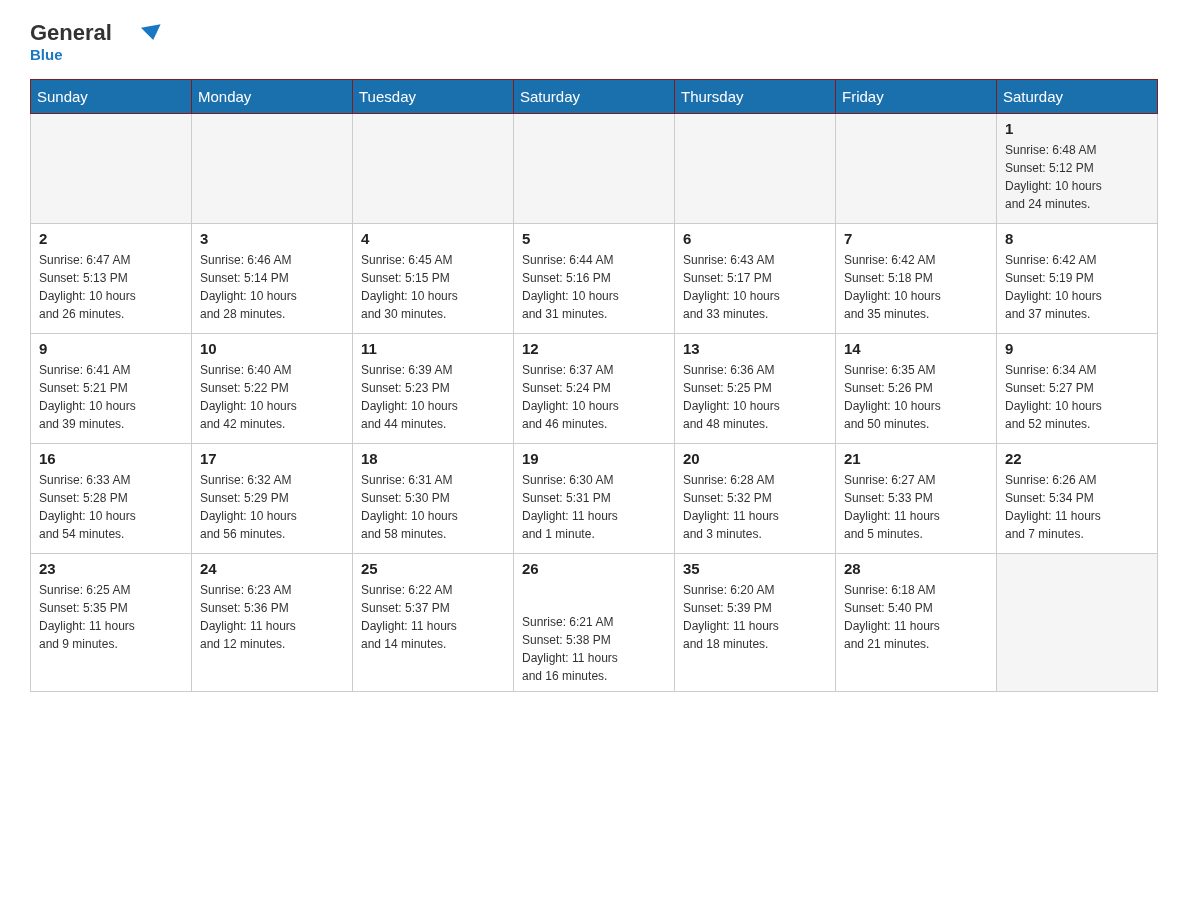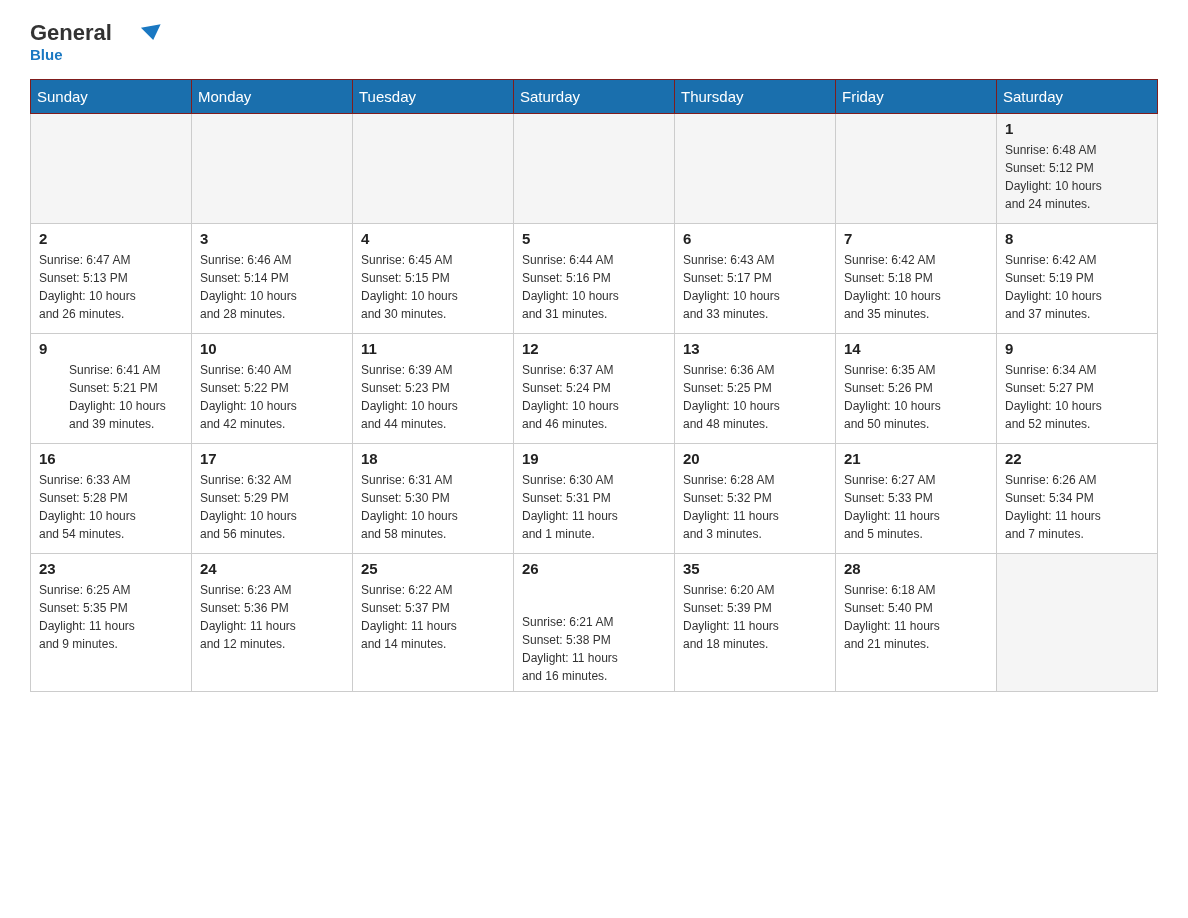--- a/index.html
+++ b/index.html
@@ -192,21 +192,21 @@
           <div class="day-number">8</div>
           <div class="day-info" style="white-space: pre-line;">Sunrise: 6:42 AM
 Sunset: 5:19 PM
 Daylight: 10 hours
 and 37 minutes.</div>
         </td>
       </tr>
       <tr>
         <td>
           <div class="day-number">9</div>
-          <div class="day-info" style="white-space: pre-line; margin-left: 30px;">Sunrise: 6:41 AM
+          <div class="day-info" style="white-space: pre-line;">Sunrise: 6:41 AM
 Sunset: 5:21 PM
 Daylight: 10 hours
 and 39 minutes.</div>
         </td>
         <td>
           <div class="day-number">10</div>
           <div class="day-info" style="white-space: pre-line;">Sunrise: 6:40 AM
 Sunset: 5:22 PM
 Daylight: 10 hours
 and 42 minutes.</div>

